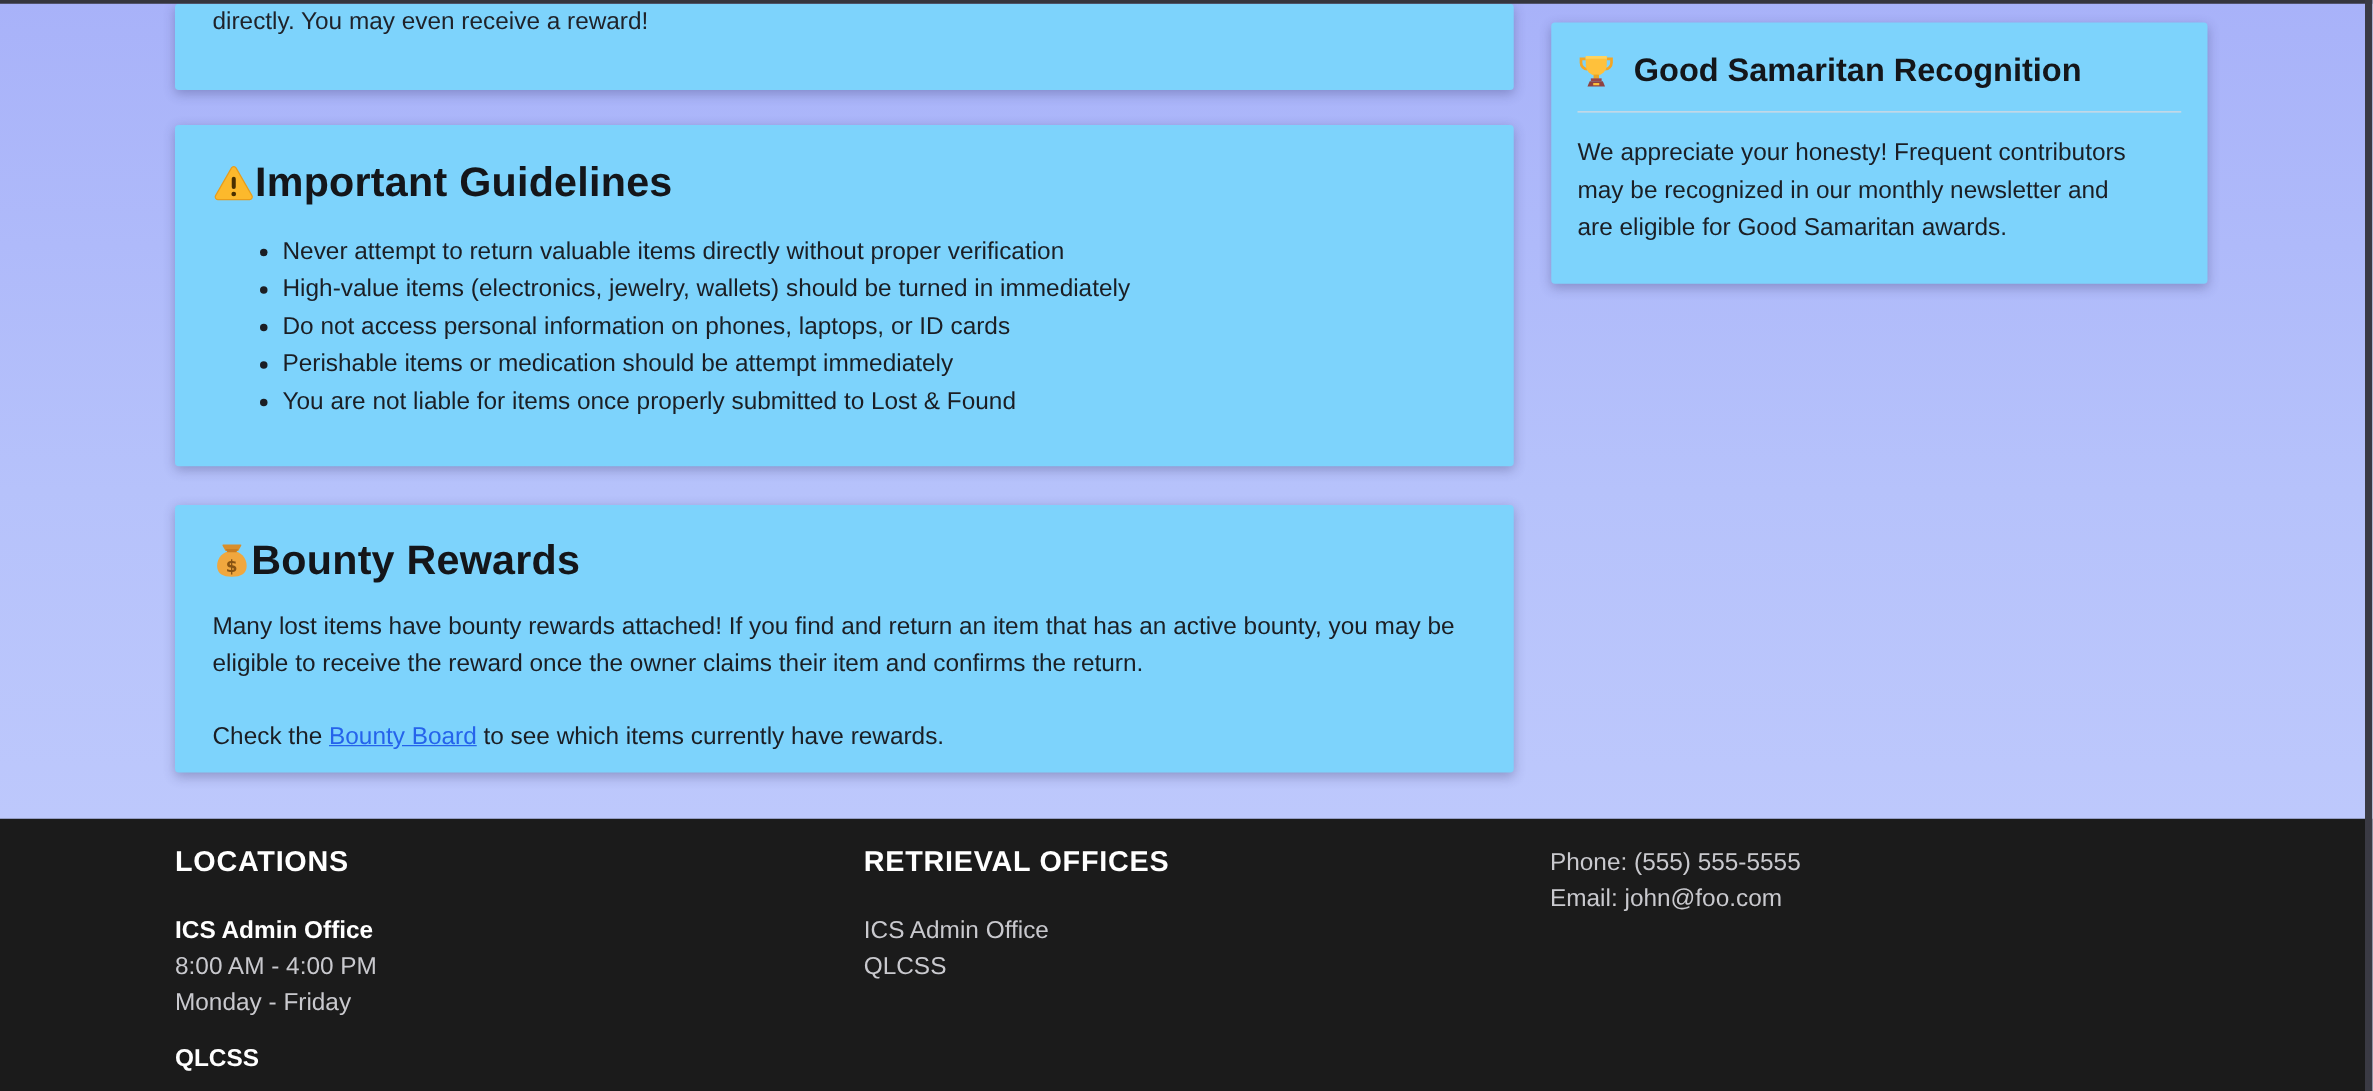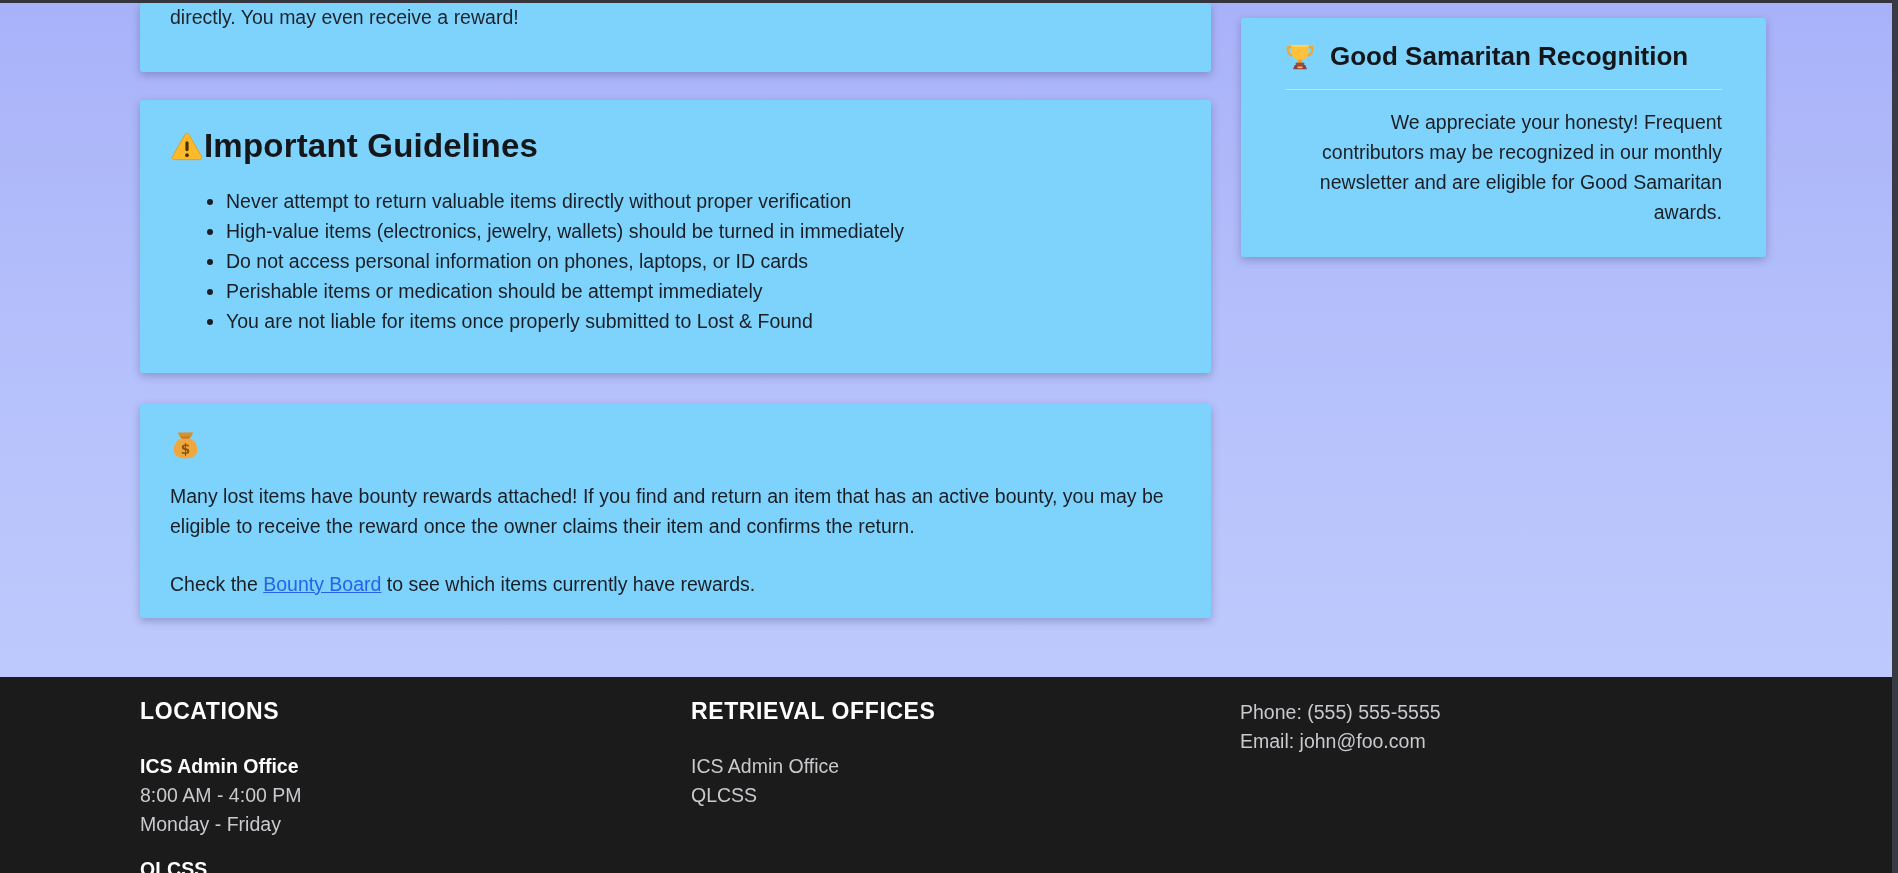--- a/index.html
+++ b/index.html
@@ -35,30 +35,30 @@
   .card-bounty h2 { margin-bottom: 19px; }
   .hicon { display: inline-flex; flex: 0 0 auto; }
 
   .card-guidelines ul { margin: 16px; padding: 0 0 0 40px; }
   .card-guidelines li { font-size: 19.5px; line-height: 30px; color: #1b1e24; }
 
   .card-bounty p { margin: 0; font-size: 19.5px; line-height: 30px; color: #1b1e24; max-width: 1000px; }
   .card-bounty .check-line { margin-top: 28px; }
   a.bounty-link { color: #2563eb; text-decoration: underline; cursor: pointer; }
 
-  .card-recognition { margin-top: 15px; padding: 23px 44px 30px; text-align: right; }
+  .card-recognition { margin-top: 15px; padding: 23px 21px 30px; }
   .card-recognition h3 {
     display: flex; align-items: center; gap: 15px;
     margin: 0; padding-bottom: 17px; border-bottom: 1px solid #d9dae0;
     font-size: 26px; font-weight: 700; color: #14161a;
   }
   .card-recognition p { margin: 17px 0 0; font-size: 19.5px; line-height: 30px; color: #1b1e24; max-width: 452px; }
 
   .footer {
-    position: absolute; left: 0; bottom: 0; width: 1898px; height: 196px;
+    position: absolute; left: 0; bottom: 0; width: 1898px; height: 218px;
     background: #1b1b1b; color: #ffffff; overflow: hidden;
     padding: 21px 132px 0 140px;
   }
   .footer-grid { display: grid; grid-template-columns: 551px 549px 1fr; }
   .footer h4 {
     margin: 0 0 27px; font-size: 23px; font-weight: 700; letter-spacing: 0.6px; color: #ffffff;
   }
   .footer .line { font-size: 19.5px; line-height: 29px; color: #c9c9ce; }
   .footer .line.strong { font-weight: 700; color: #ffffff; }
   .footer .entry + .entry { margin-top: 16px; }
@@ -99,20 +99,21 @@
     <div class="card card-bounty">
       <h2>
         <span class="hicon">
           <svg width="31" height="33" viewBox="0 0 32 33" aria-hidden="true">
             <path d="M10.8 8.6 L8.3 4.2 Q7.8 3.1 9 3.1 h14 q1.2 0 .7 1.1 L21.2 8.6 Z" fill="#d98f2b"></path>
             <path d="M16 8.6 c-7.6 0 -12.2 5.8 -12.2 12.4 0 6.2 4.6 8.9 12.2 8.9 s12.2 -2.7 12.2 -8.9 c0 -6.6 -4.6 -12.4 -12.2 -12.4 z" fill="#f0a73e"></path>
             <path d="M12.3 9.6 h7.4 l1.4 -2.6 h-10.2 z" fill="#c87d22"></path>
             <text x="16" y="25.5" font-size="14" font-weight="bold" fill="#875312" text-anchor="middle" font-family="DejaVu Sans, sans-serif">$</text>
           </svg>
         </span>
+        <span>Bounty Rewards</span>
       </h2>
       <p>Many lost items have bounty rewards attached! If you find and return an item that has an active bounty, you may be eligible to receive the reward once the owner claims their item and confirms the return.</p>
       <p class="check-line"><span>Check the </span><a class="bounty-link" href="#">Bounty Board</a><span> to see which items currently have rewards.</span></p>
     </div>
 
   </div>
 
   <div class="col-right">
     <div class="card card-recognition">
       <h3>

